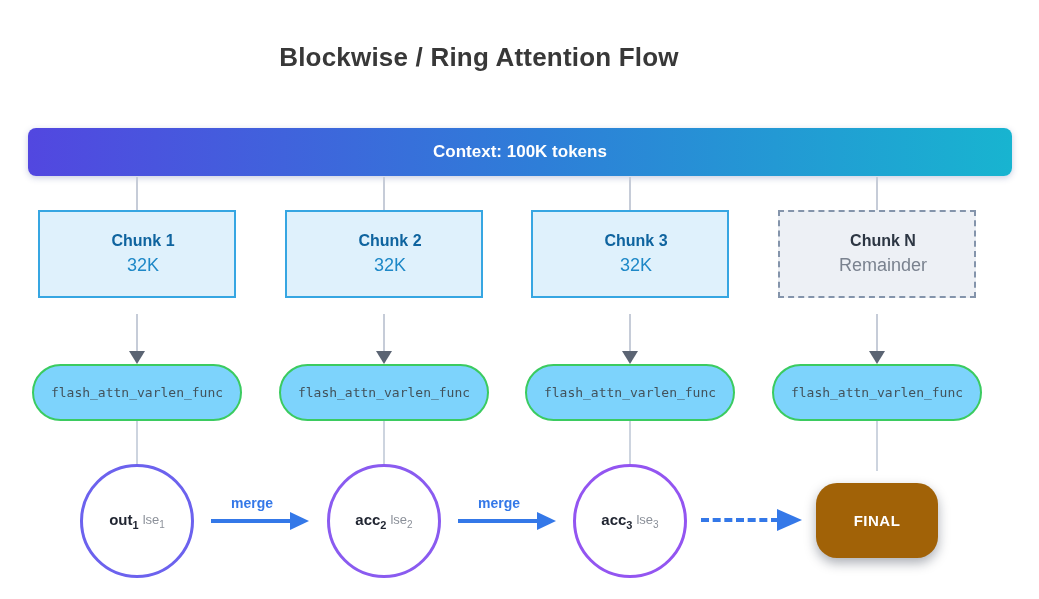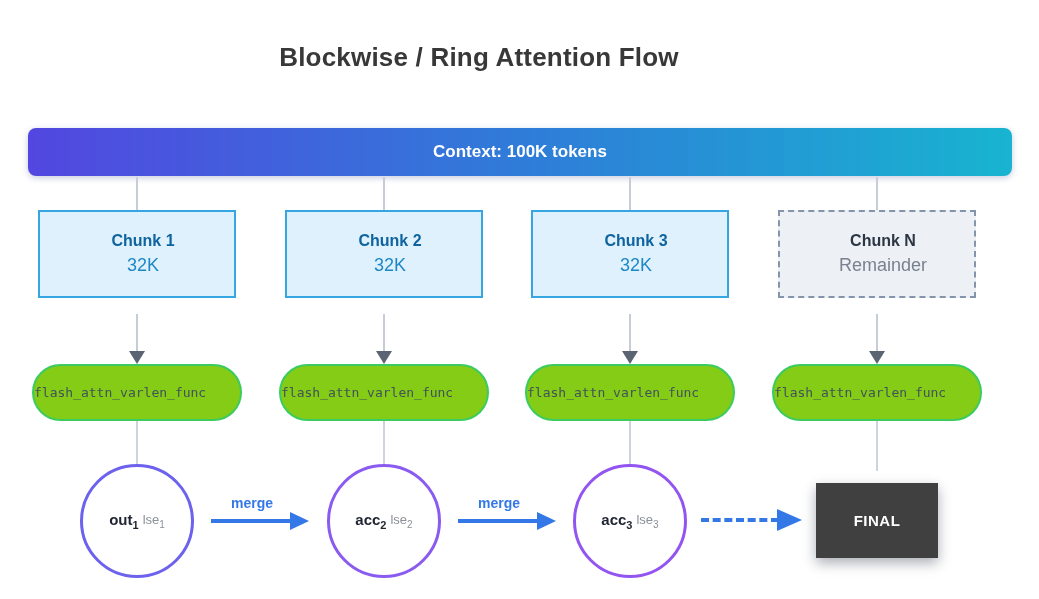--- a/index.html
+++ b/index.html
@@ -30,22 +30,22 @@
   .chunk { position:absolute; top:210px; left:calc(var(--cx) - 99px); width:198px; height:88px;
            background:#dff1fc; border:2px solid #36a6e2; border-radius:0;
            display:flex; flex-direction:column; align-items:center; justify-content:center; gap:5px;padding-left:12px; }
   .chunk .chunk-title { font-size:16px; font-weight:bold; color:#0f649f; }
   .chunk .chunk-sub   { font-size:18px; color:#1e88c7; }
   .chunk.ghost { background:#edf0f5; border:2px dashed #8494ab; }
   .chunk.ghost .chunk-title { color:#2d3643; }
   .chunk.ghost .chunk-sub   { color:#7a828f; }
 
   .pill { position:absolute; top:364px; left:calc(var(--cx) - 105px); width:210px; height:57px;
-          background:#84cc16; border:2px solid #3bcb60; border-radius:29px;
-          display:flex; align-items:center; justify-content:flex-start; }
+          background:#7dd3fc; border:2px solid #3bcb60; border-radius:29px;
+          display:flex; align-items:center; justify-content:center; }
   .pill span { font-family:"DejaVu Sans Mono", monospace; font-size:13px; color:#42525b; }
 
   .connector { position:absolute; top:421px; left:calc(var(--cx) - 1px); width:2px;
                height:43px; background:#cdd4df; }
   .connector.to-final { height:50px; }
 
   .circle { position:absolute; top:464px; left:calc(var(--cx) - 57px); width:114px; height:114px;
             border-radius:50%; background:#fff; border:3px solid #6c62ee;
             display:flex; flex-direction:row; align-items:center; justify-content:center; gap:4px; }
   .circle.c1 { border-color:#8a5bf0; }
@@ -65,21 +65,21 @@
                 border-left:19px solid #3478e8; }
 
   .dashed-group { position:absolute; left:701px; top:508px; width:104px; height:28px; }
   .dashed-line { position:absolute; top:10px; left:0; width:78px; height:0;
                  border-top:4px dashed #3478e8; }
   .dashed-head { position:absolute; top:1px; left:76px; width:0; height:0;
                  border-top:11px solid transparent; border-bottom:11px solid transparent;
                  border-left:25px solid #3478e8; }
 
   .final-box { position:absolute; left:816px; top:483px; width:122px; height:75px;
-               background:#404040; border-radius:0; display:flex; align-items:center;
+               background:#a16207; border-radius:21px; display:flex; align-items:center;
                justify-content:center; box-shadow:0 5px 12px rgba(15,23,42,.35); }
   .final-box span { color:#fff; font-weight:bold; font-size:15px; letter-spacing:.5px; }
 </style>
 </head>
 <body>
 
 <div class="canvas">
 
   <div class="title">Blockwise / Ring Attention Flow</div>
 

